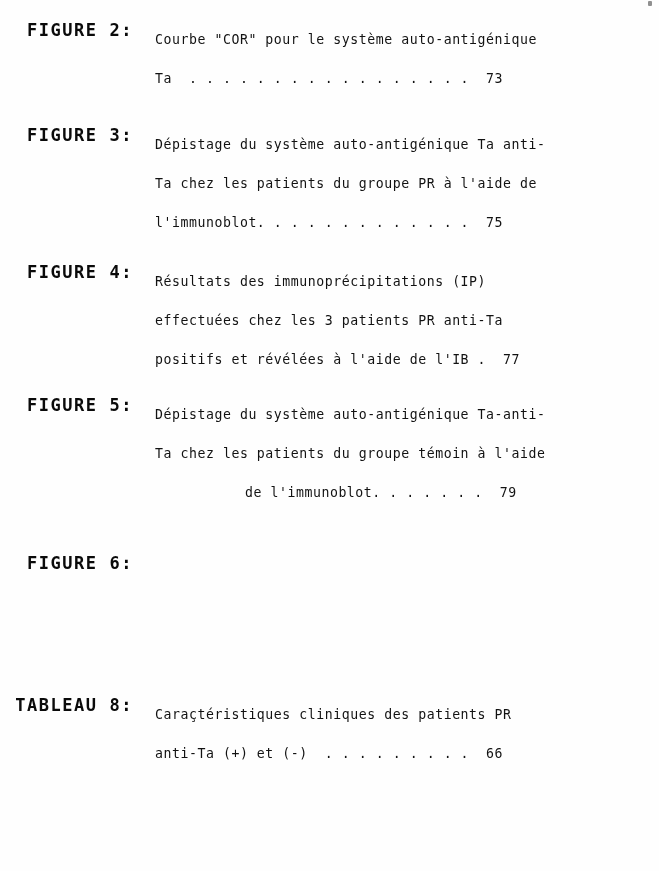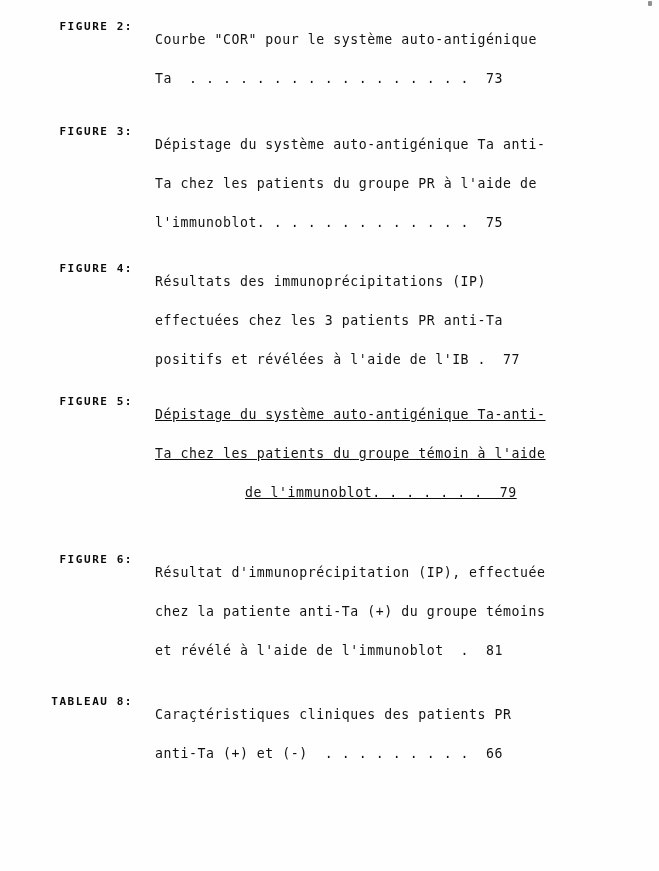--- a/index.html
+++ b/index.html
@@ -49,21 +49,21 @@
   }
 
   
   .entry-label {
     position: absolute;
     left: 0;
     width: 133px;
     text-align: right;
     font-family: "DejaVu Sans Mono", "Liberation Mono", monospace;
     font-weight: bold;
-    font-size: 11px;
+    font-size: 17px;
     letter-spacing: 1.55px;
     white-space: pre;
     color: #0a0a0a;
   }
 
   
   .entry-body {
     margin-left: 155px;
     width: 496px;
   }
@@ -109,35 +109,30 @@
         </div>
       </div>
       <div class="entry" style="position: absolute; left: 0px; top: 262px; width: 535px;">
         <div class="entry-label">FIGURE 4:</div>
         <div class="entry-body">
           <div class="line">Résultats des immunoprécipitations (IP)</div>
           <div class="line">effectuées chez les 3 patients PR anti-Ta</div>
           <div class="line">positifs et révélées à l'aide de l'IB .  77</div>
         </div>
       </div>
-      <div class="entry" style="position: absolute; left: 0px; top: 395px; width: 659px; text-decoration: underline;">
+      <div class="entry" style="position: absolute; left: 0px; top: 395px; width: 659px;">
         <div class="entry-label">FIGURE 5:</div>
         <div class="entry-body">
           <div class="line">Dépistage du système auto-antigénique Ta-anti-</div>
           <div class="line">Ta chez les patients du groupe témoin à l'aide</div>
           <div class="line indented">de l'immunoblot. . . . . . .  79</div>
         </div>
       </div>
       <div class="entry" style="position: absolute; left: 0px; top: 553px; width: 570px;">
         <div class="entry-label">FIGURE 6:</div>
-        <div class="entry-body">
-          <div class="line">Résultat d'immunoprécipitation (IP), effectuée</div>
-          <div class="line">chez la patiente anti-Ta (+) du groupe témoins</div>
-          <div class="line">et révélé à l'aide de l'immunoblot  .  81</div>
-        </div>
       </div>
       <div class="entry" style="position: absolute; left: 0px; top: 695px; width: 608px;">
         <div class="entry-label">TABLEAU 8:</div>
         <div class="entry-body">
           <div class="line">Caraçtéristiques cliniques des patients PR</div>
           <div class="line">anti-Ta (+) et (-)  . . . . . . . . .  66</div>
         </div>
       </div>
     </div>
 

